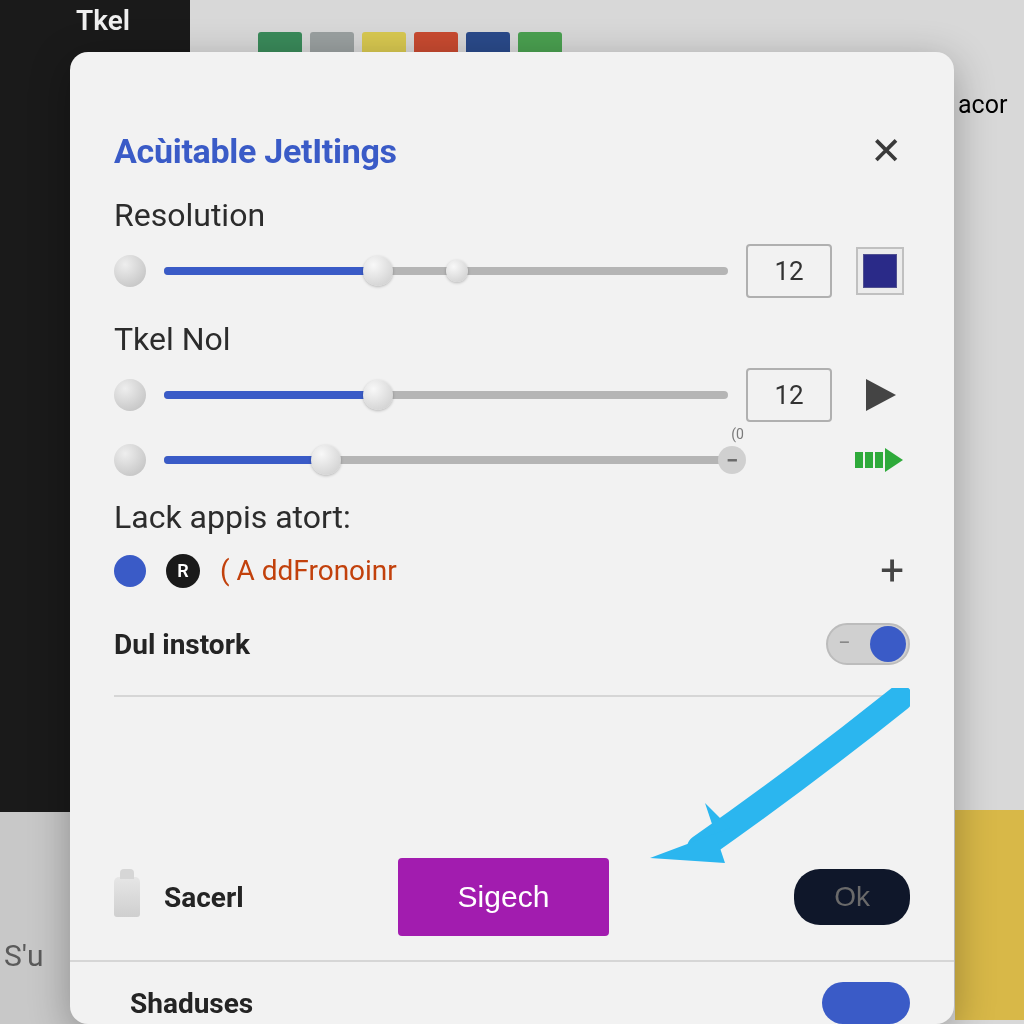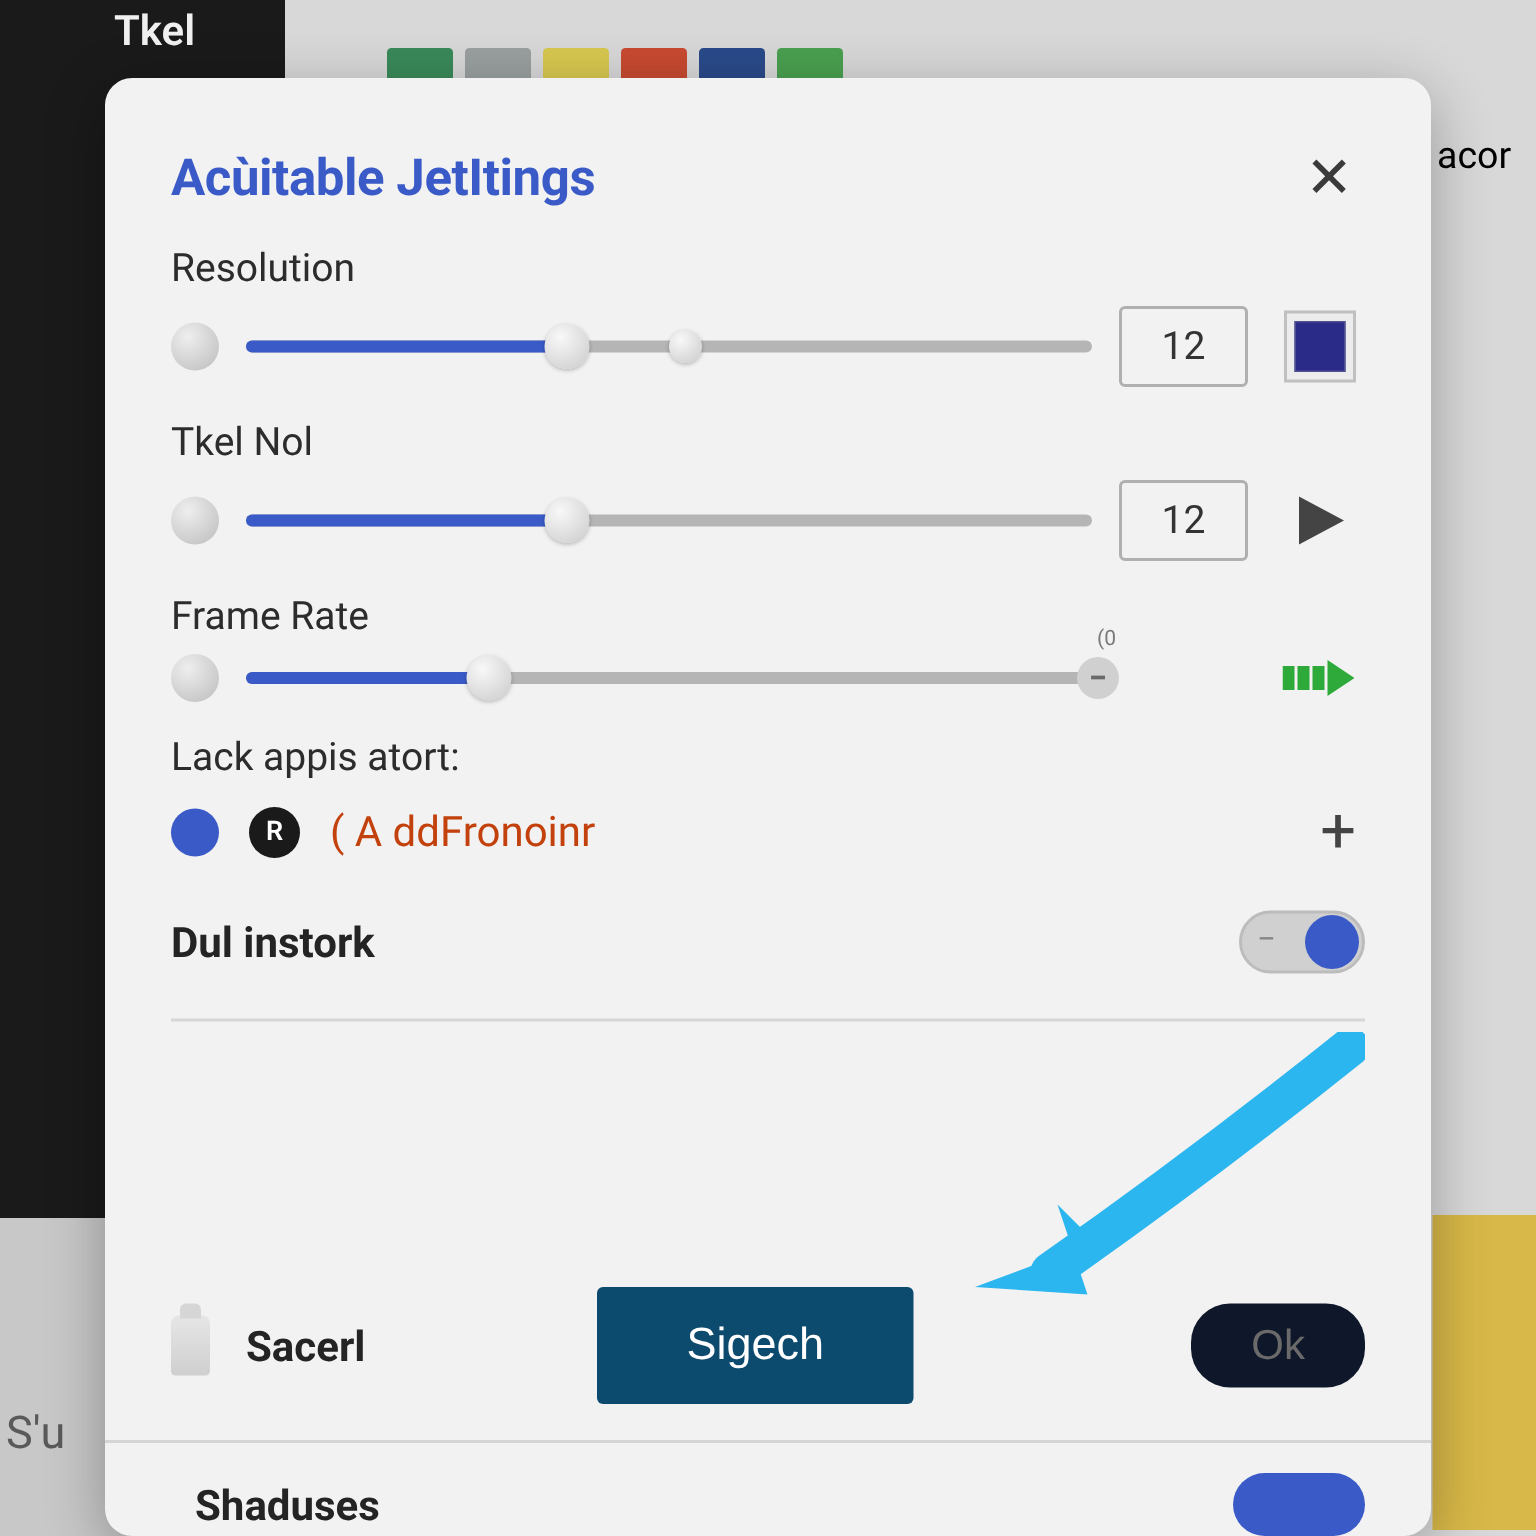--- a/index.html
+++ b/index.html
@@ -58,20 +58,21 @@
     box-shadow: 0 10px 40px rgba(0,0,0,0.3);
     display: flex;
     flex-direction: column;
   }
 
   .modal-header {
     display: flex;
     justify-content: space-between;
     align-items: center;
     padding: 44px 44px 0 44px;
+    margin-top: 32px;
   }
   .modal-title {
     color: #3a5bc7;
     font-size: 34px;
     font-weight: 700;
     letter-spacing: -0.3px;
   }
   .close-icon {
     font-size: 38px;
     color: #3a3a3a;
@@ -81,21 +82,21 @@
   }
 
   .modal-body {
     padding: 22px 44px 0 44px;
     flex: 1;
   }
 
   .setting { margin-bottom: 22px; }
   .setting-label {
     color: #2c2c2c;
-    font-size: 26px;
+    font-size: 32px;
     font-weight: 400;
     margin-bottom: 10px;
   }
   .setting-row {
     display: flex;
     align-items: center;
     gap: 18px;
   }
 
   .radio-dot {
@@ -285,21 +286,21 @@
     background:#d6d6d6;
     border-radius:4px 4px 0 0;
   }
   .sacerl-label {
     font-size: 28px;
     font-weight: 700;
     color: #242424;
   }
   .primary-btn {
     margin-left: 130px;
-    background: #0c4a6e;
+    background: #a21caf;
     color: #fff;
     font-size: 30px;
     font-weight: 500;
     padding: 22px 60px;
     border: none;
     border-radius: 4px;
     cursor: pointer;
     position: relative;
   }
   .ok-btn {
@@ -395,21 +396,20 @@
         <div class="value-box">12</div>
         <div class="side-icon">
           <svg width="40" height="40" viewBox="0 0 40 40">
               <polygon points="6,4 36,20 6,36" fill="#444"></polygon>
             </svg>
         </div>
       </div>
     </div>
 
     <div class="setting">
-      <div class="setting-label">Frame Rate</div>
       <div class="setting-row">
         <div class="radio-dot"></div>
         <div class="slider" style="margin-right:90px">
           <div class="slider-track">
             <div class="slider-fill" style="width:28%"></div>
           </div>
           <div class="slider-thumb" style="left:28%"></div>
           <div class="slider-end-cap">−</div>
           <div class="slider-tiny-label">(0</div>
         </div>

